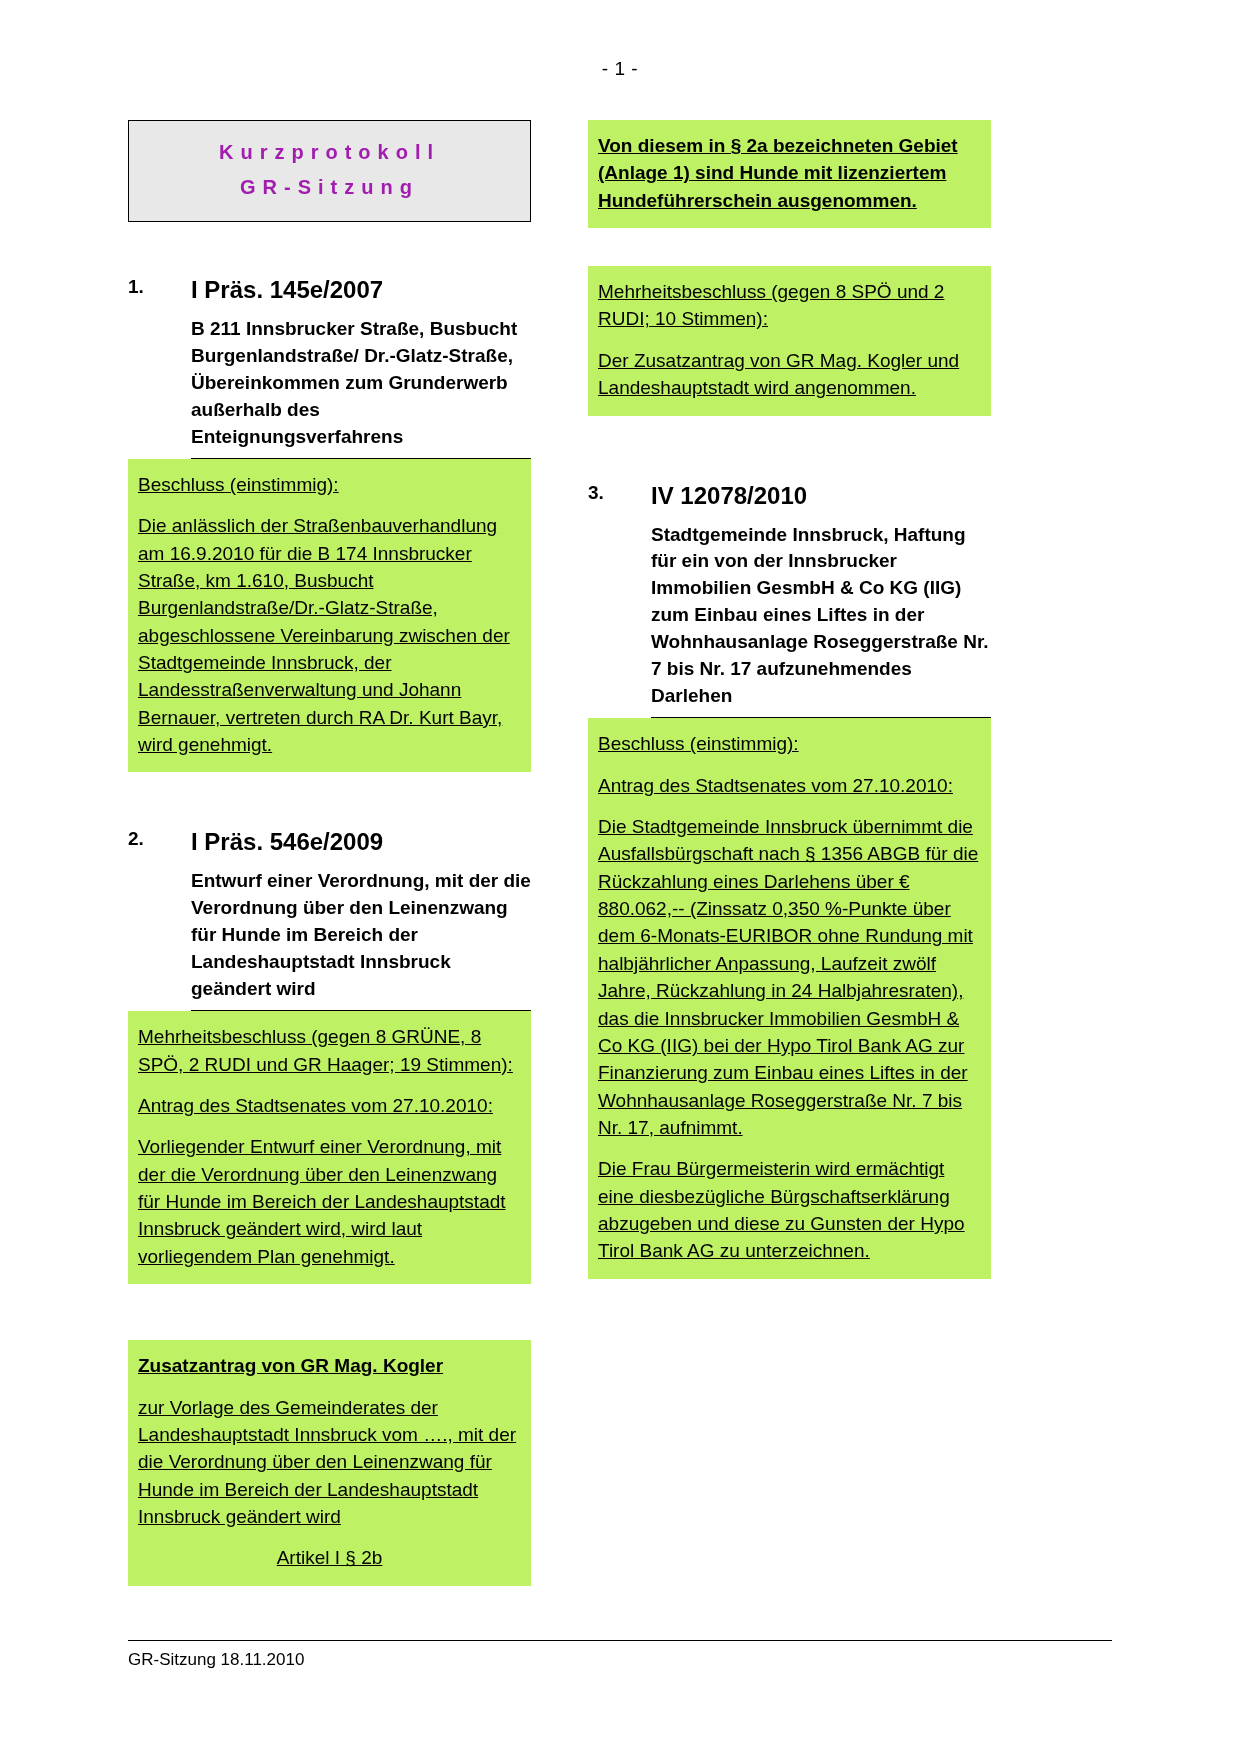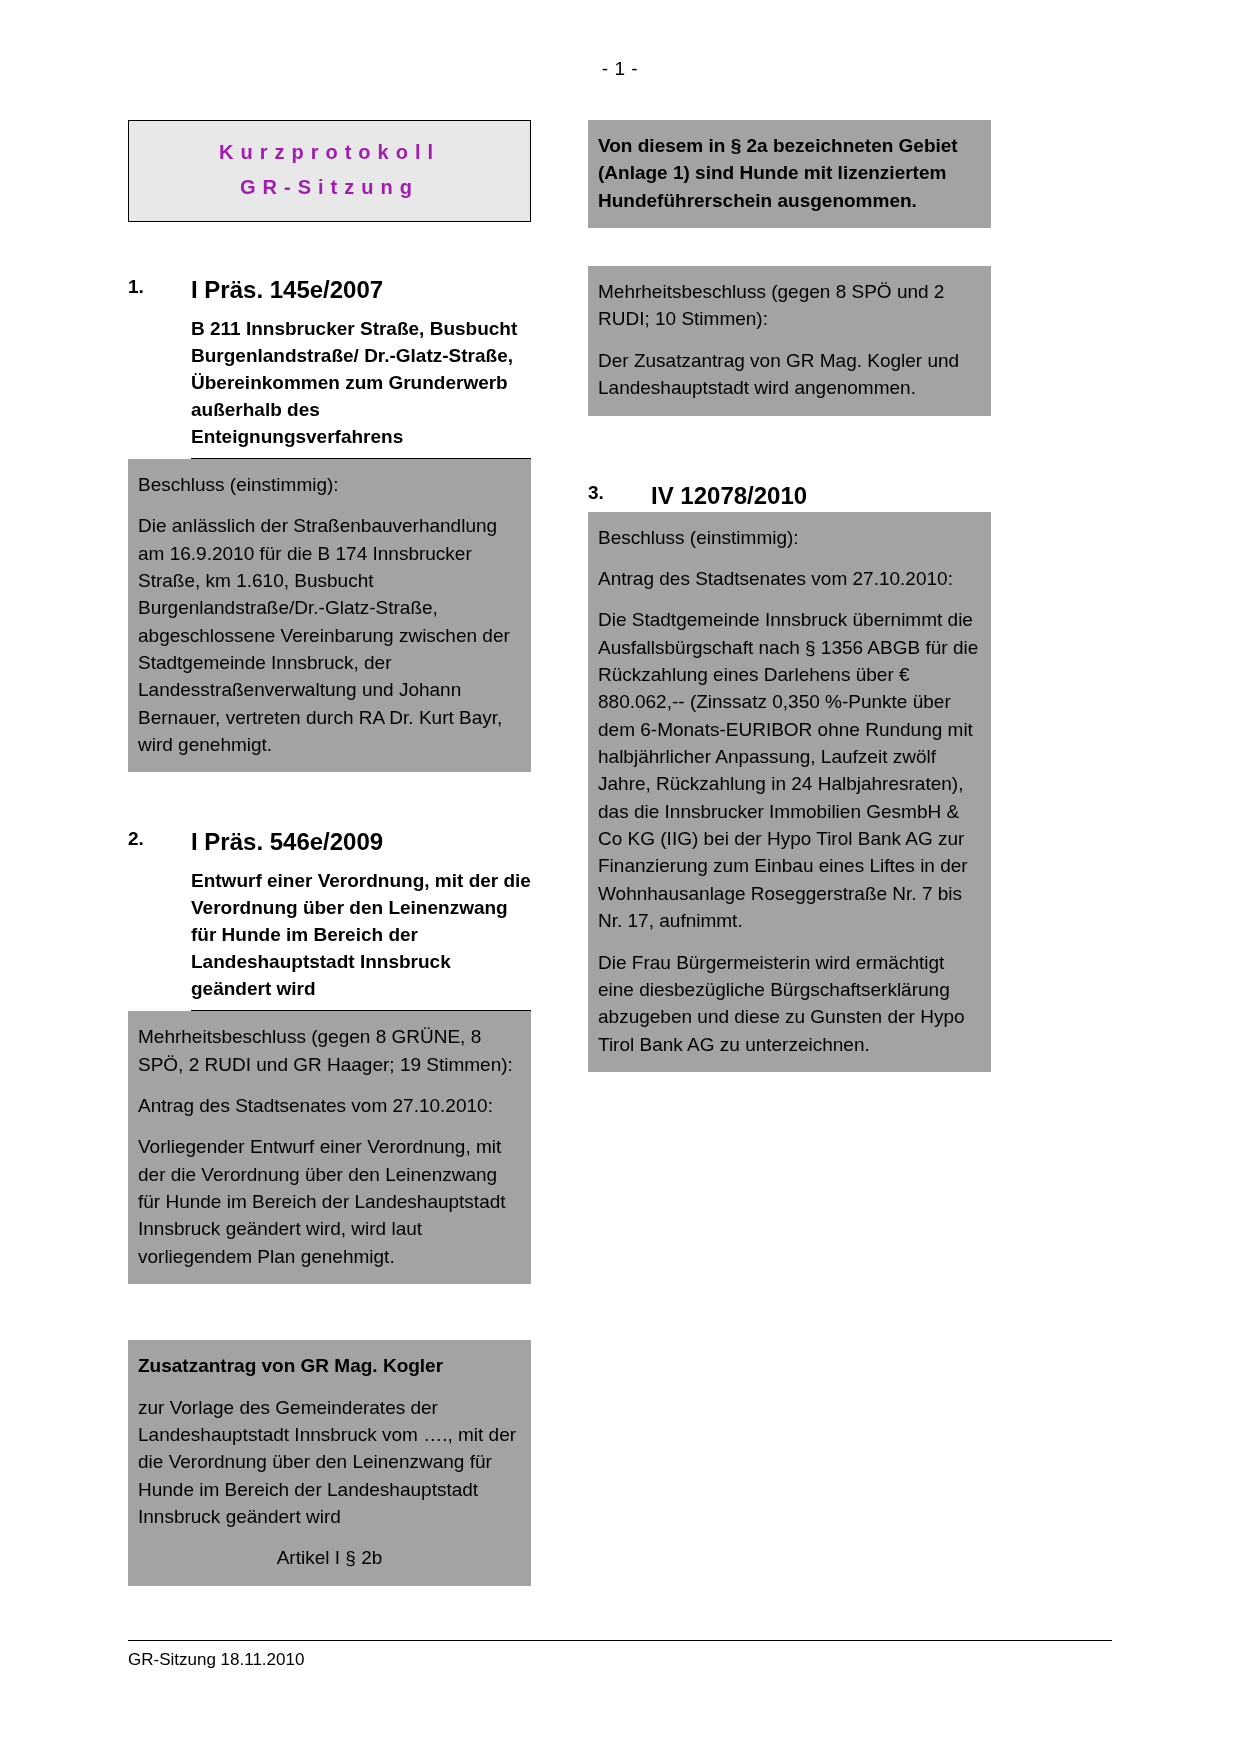--- a/index.html
+++ b/index.html
@@ -73,24 +73,25 @@
   .item-title {
     margin-left: 63px;
     font-size: 19px;
     font-weight: bold;
     line-height: 1.42;
     padding-top: 10px;
     padding-bottom: 7px;
     border-bottom: 1.3px solid #000;
   }
   .grey-block {
-    background: #a3a3a3;
+    background: #bef264;
     padding: 12px 10px 14px 10px;
     font-size: 19px;
     line-height: 1.44;
+    text-decoration: underline;
   }
   .grey-block p {
     margin: 0 0 14px 0;
   }
   .grey-block p:last-child {
     margin-bottom: 0;
   }
   .grey-block p.bold {
     font-weight: bold;
   }
@@ -181,20 +182,21 @@
         <p>Der Zusatzantrag von GR Mag. Kogler und Landeshauptstadt wird angenommen.</p>
       </div>
 
       <div class="gap-xl"></div>
 
       <div>
         <div class="item-head">
           <div class="item-num">3.</div>
           <div class="item-ref">IV 12078/2010</div>
         </div>
+        <div class="item-title">Stadtgemeinde Innsbruck, Haftung für ein von der Innsbrucker Immobilien GesmbH &amp; Co KG (IIG) zum Einbau eines Liftes in der Wohnhausanlage Roseggerstraße Nr. 7 bis Nr. 17 aufzunehmendes Darlehen</div>
         <div class="grey-block">
           <p>Beschluss (einstimmig):</p>
           <p>Antrag des Stadtsenates vom 27.10.2010:</p>
           <p>Die Stadtgemeinde Innsbruck übernimmt die Ausfallsbürgschaft nach § 1356 ABGB für die Rückzahlung eines Darlehens über € 880.062,-- (Zinssatz 0,350 %-Punkte über dem 6-Monats-EURIBOR ohne Rundung mit halbjährlicher Anpassung, Laufzeit zwölf Jahre, Rückzahlung in 24 Halbjahresraten), das die Innsbrucker Immobilien GesmbH &amp; Co KG (IIG) bei der Hypo Tirol Bank AG zur Finanzierung zum Einbau eines Liftes in der Wohnhausanlage Roseggerstraße Nr. 7 bis Nr. 17, aufnimmt.</p>
           <p>Die Frau Bürgermeisterin wird ermächtigt eine diesbezügliche Bürgschaftserklärung abzugeben und diese zu Gunsten der Hypo Tirol Bank AG zu unterzeichnen.</p>
         </div>
       </div>
 
     </div>
 

